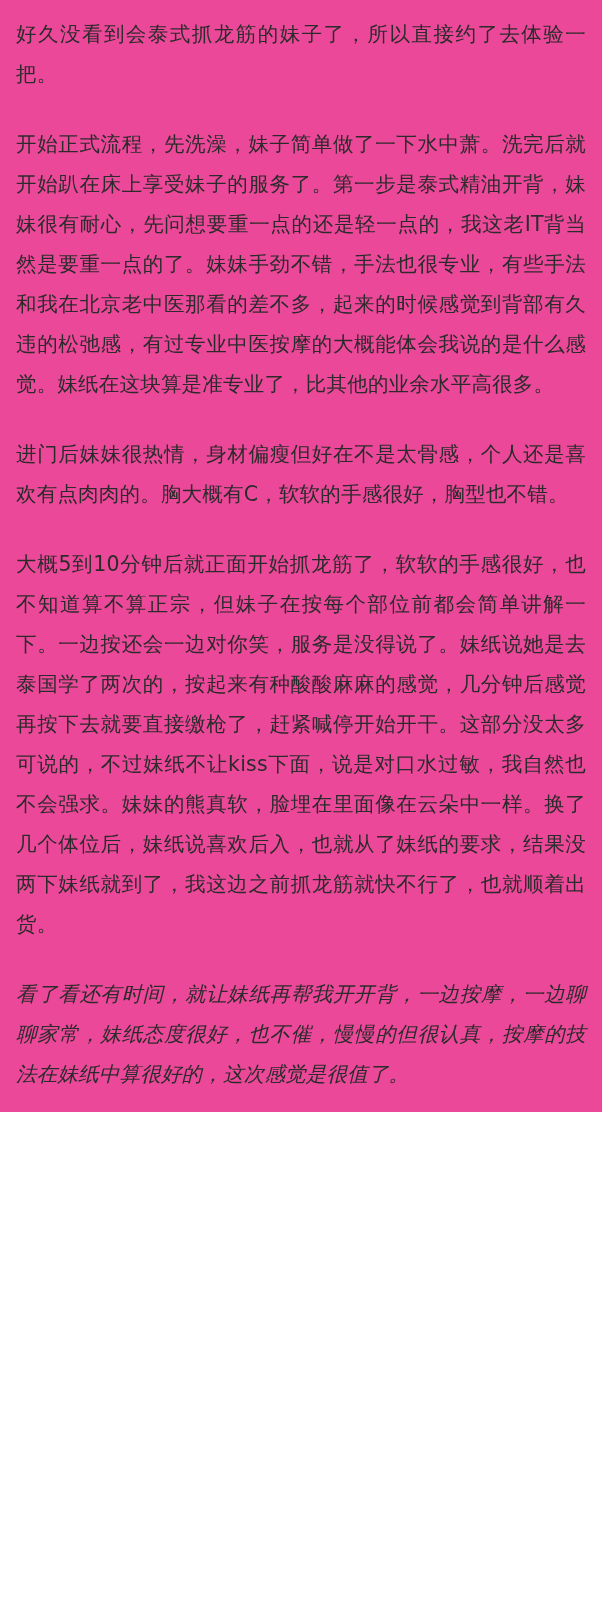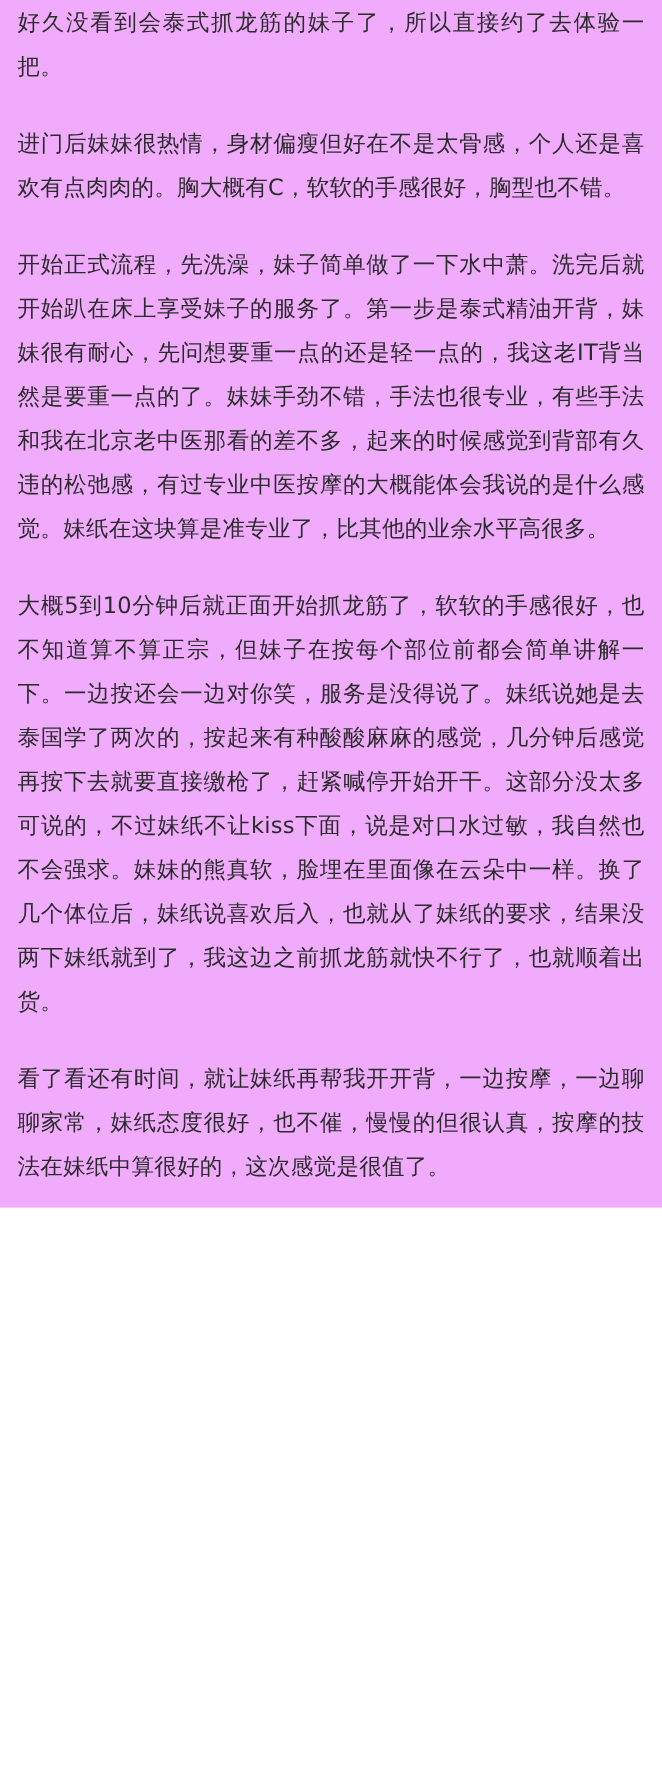--- a/index.html
+++ b/index.html
@@ -7,39 +7,40 @@
     padding: 0;
     background: #ffffff;
   }
   body {
     width: 602px;
     font-family: "DejaVu Sans", "Liberation Sans", sans-serif;
   }
   .page {
     width: 602px;
     box-sizing: border-box;
-    padding: 0 16px 18px 16px;
-    background: #f0abfc;
+    padding: 14px 16px 18px 16px;
+    background: #ec4899;
   }
   .para {
     color: #2b2b2b;
     font-size: 20.5px;
     line-height: 40px;
     letter-spacing: 0.2px;
     text-align: justify;
     text-justify: inter-ideograph;
     margin: 0 0 30px 0;
     word-break: break-word;
   }
   .para:last-child {
     margin-bottom: 0;
+    font-style: italic;
   }
 </style>
 </head>
 <body>
 
 <div class="page">
   <p class="para">好久没看到会泰式抓龙筋的妹子了，所以直接约了去体验一把。</p>
+  <p class="para">开始正式流程，先洗澡，妹子简单做了一下水中萧。洗完后就开始趴在床上享受妹子的服务了。第一步是泰式精油开背，妹妹很有耐心，先问想要重一点的还是轻一点的，我这老IT背当然是要重一点的了。妹妹手劲不错，手法也很专业，有些手法和我在北京老中医那看的差不多，起来的时候感觉到背部有久违的松弛感，有过专业中医按摩的大概能体会我说的是什么感觉。妹纸在这块算是准专业了，比其他的业余水平高很多。</p>
   <p class="para">进门后妹妹很热情，身材偏瘦但好在不是太骨感，个人还是喜欢有点肉肉的。胸大概有C，软软的手感很好，胸型也不错。</p>
-  <p class="para">开始正式流程，先洗澡，妹子简单做了一下水中萧。洗完后就开始趴在床上享受妹子的服务了。第一步是泰式精油开背，妹妹很有耐心，先问想要重一点的还是轻一点的，我这老IT背当然是要重一点的了。妹妹手劲不错，手法也很专业，有些手法和我在北京老中医那看的差不多，起来的时候感觉到背部有久违的松弛感，有过专业中医按摩的大概能体会我说的是什么感觉。妹纸在这块算是准专业了，比其他的业余水平高很多。</p>
   <p class="para">大概5到10分钟后就正面开始抓龙筋了，软软的手感很好，也不知道算不算正宗，但妹子在按每个部位前都会简单讲解一下。一边按还会一边对你笑，服务是没得说了。妹纸说她是去泰国学了两次的，按起来有种酸酸麻麻的感觉，几分钟后感觉再按下去就要直接缴枪了，赶紧喊停开始开干。这部分没太多可说的，不过妹纸不让kiss下面，说是对口水过敏，我自然也不会强求。妹妹的熊真软，脸埋在里面像在云朵中一样。换了几个体位后，妹纸说喜欢后入，也就从了妹纸的要求，结果没两下妹纸就到了，我这边之前抓龙筋就快不行了，也就顺着出货。</p>
   <p class="para">看了看还有时间，就让妹纸再帮我开开背，一边按摩，一边聊聊家常，妹纸态度很好，也不催，慢慢的但很认真，按摩的技法在妹纸中算很好的，这次感觉是很值了。</p>
 </div>
 
 </body></html>

